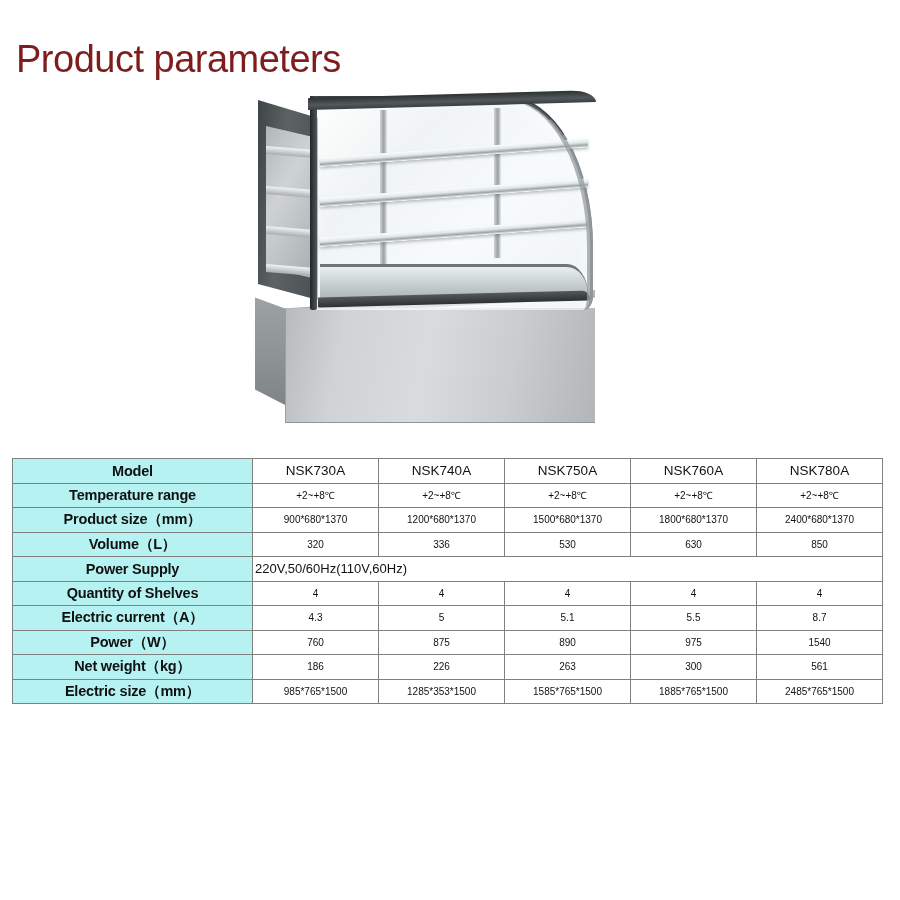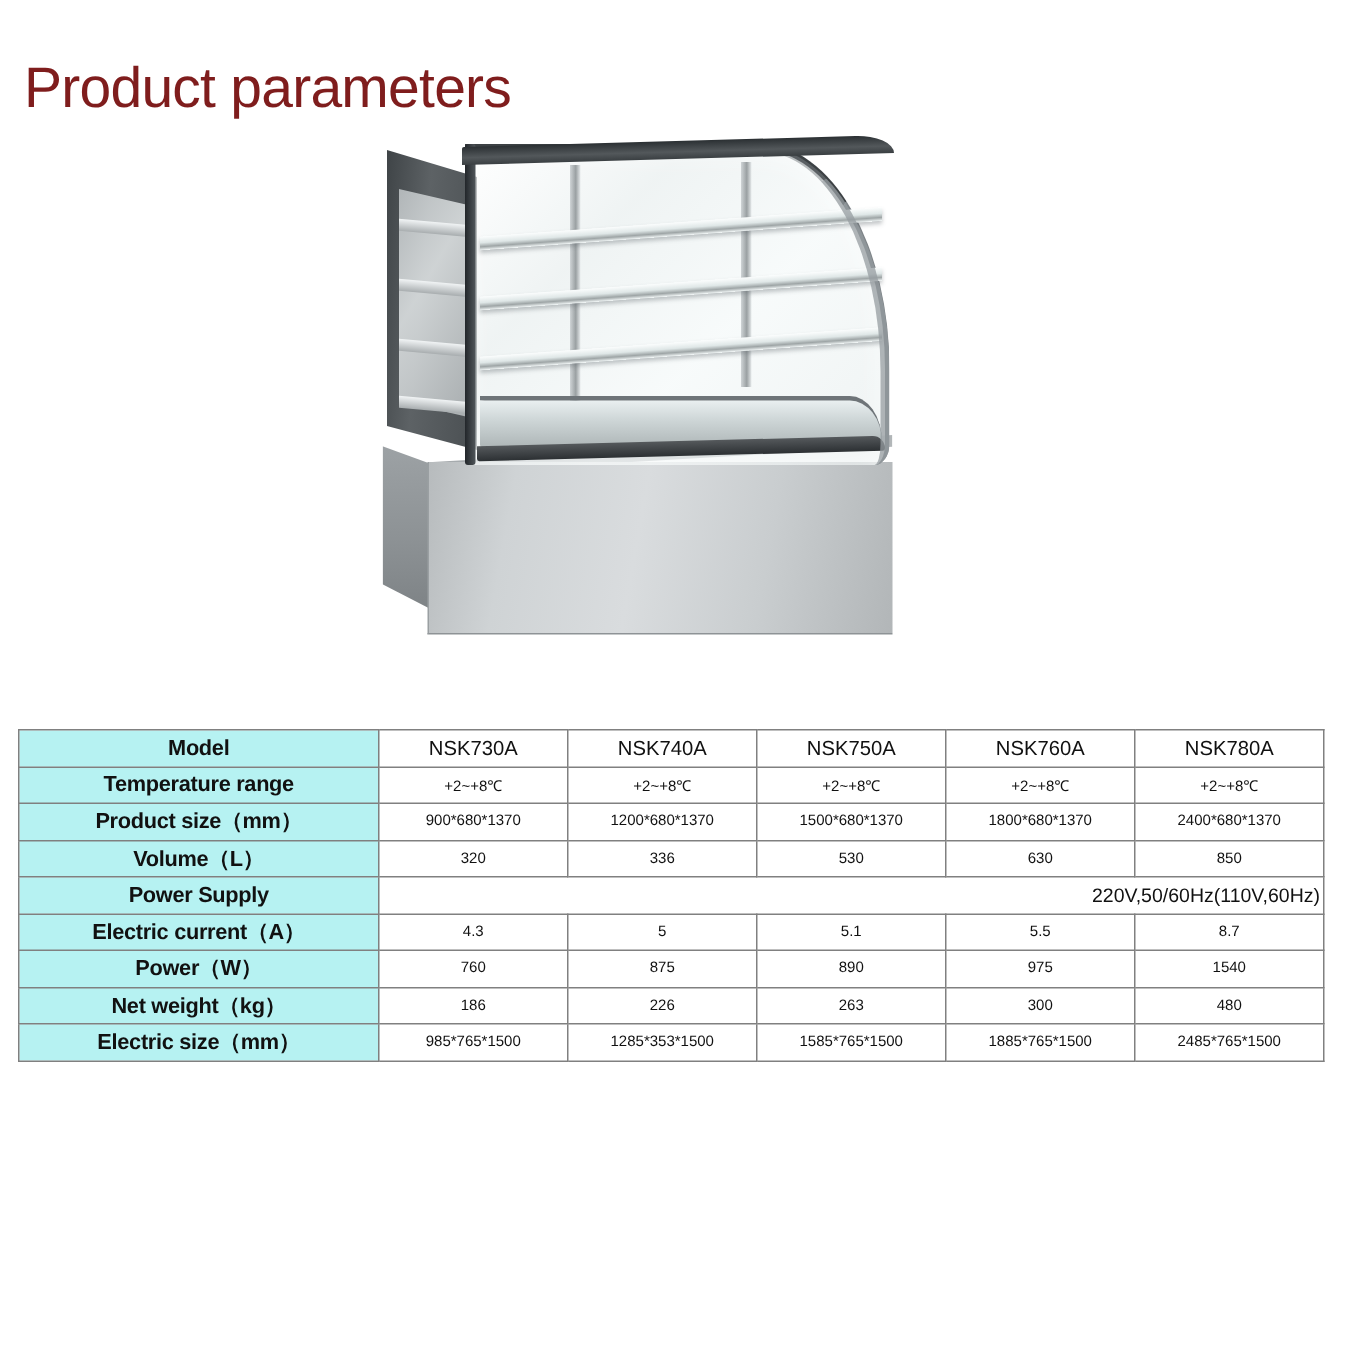--- a/index.html
+++ b/index.html
@@ -147,21 +147,20 @@
     transform: skewY(-1.6deg);
   }
 
   
   .spec-table {
     position: absolute;
     left: 12px; top: 458px;
     width: 780px;
     border-collapse: collapse;
     table-layout: fixed;
-    margin-top: 28px;
   }
   .spec-table td {
     border: 1px solid #808080;
     height: 24.5px;
     font-size: 10px;
     text-align: center;
     vertical-align: middle;
     padding: 0 2px;
     color: #111;
     background: #ffffff;
@@ -170,21 +169,21 @@
   .spec-table td.lbl {
     background: #b6f2f2;
     font-weight: bold;
     font-size: 14.5px;
     letter-spacing: -0.2px;
   }
   .spec-table td.model {
     font-weight: normal;
     font-size: 13.5px;
   }
-  .spec-table td.merged { text-align: right; font-size: 13px; }
+  .spec-table td.merged { text-align: left; font-size: 13px; }
   .col-lbl { width: 240px; }
   .col-v   { width: 126px; }
 
   
   .color-section {
     position: absolute;
     left: 0; top: 712px;
     width: 900px; height: 140px;
   }
 </style>
@@ -272,20 +271,28 @@
       <td>530</td>
       <td>630</td>
       <td>850</td>
     </tr>
 
     <tr>
       <td class="lbl">Power Supply</td>
       <td class="merged" colspan="5">220V,50/60Hz(110V,60Hz)</td>
     </tr>
 
+    <tr>
+      <td class="lbl">Quantity of Shelves</td>
+      <td>4</td>
+      <td>4</td>
+      <td>4</td>
+      <td>4</td>
+      <td>4</td>
+    </tr>
 
     <tr>
       <td class="lbl">Electric current（A）</td>
       <td>4.3</td>
       <td>5</td>
       <td>5.1</td>
       <td>5.5</td>
       <td>8.7</td>
     </tr>
 
@@ -297,21 +304,21 @@
       <td>975</td>
       <td>1540</td>
     </tr>
 
     <tr>
       <td class="lbl">Net weight（kg）</td>
       <td>186</td>
       <td>226</td>
       <td>263</td>
       <td>300</td>
-      <td>480</td>
+      <td>561</td>
     </tr>
 
     <tr>
       <td class="lbl">Electric size（mm）</td>
       <td>985*765*1500</td>
       <td>1285*353*1500</td>
       <td>1585*765*1500</td>
       <td>1885*765*1500</td>
       <td>2485*765*1500</td>
     </tr>

